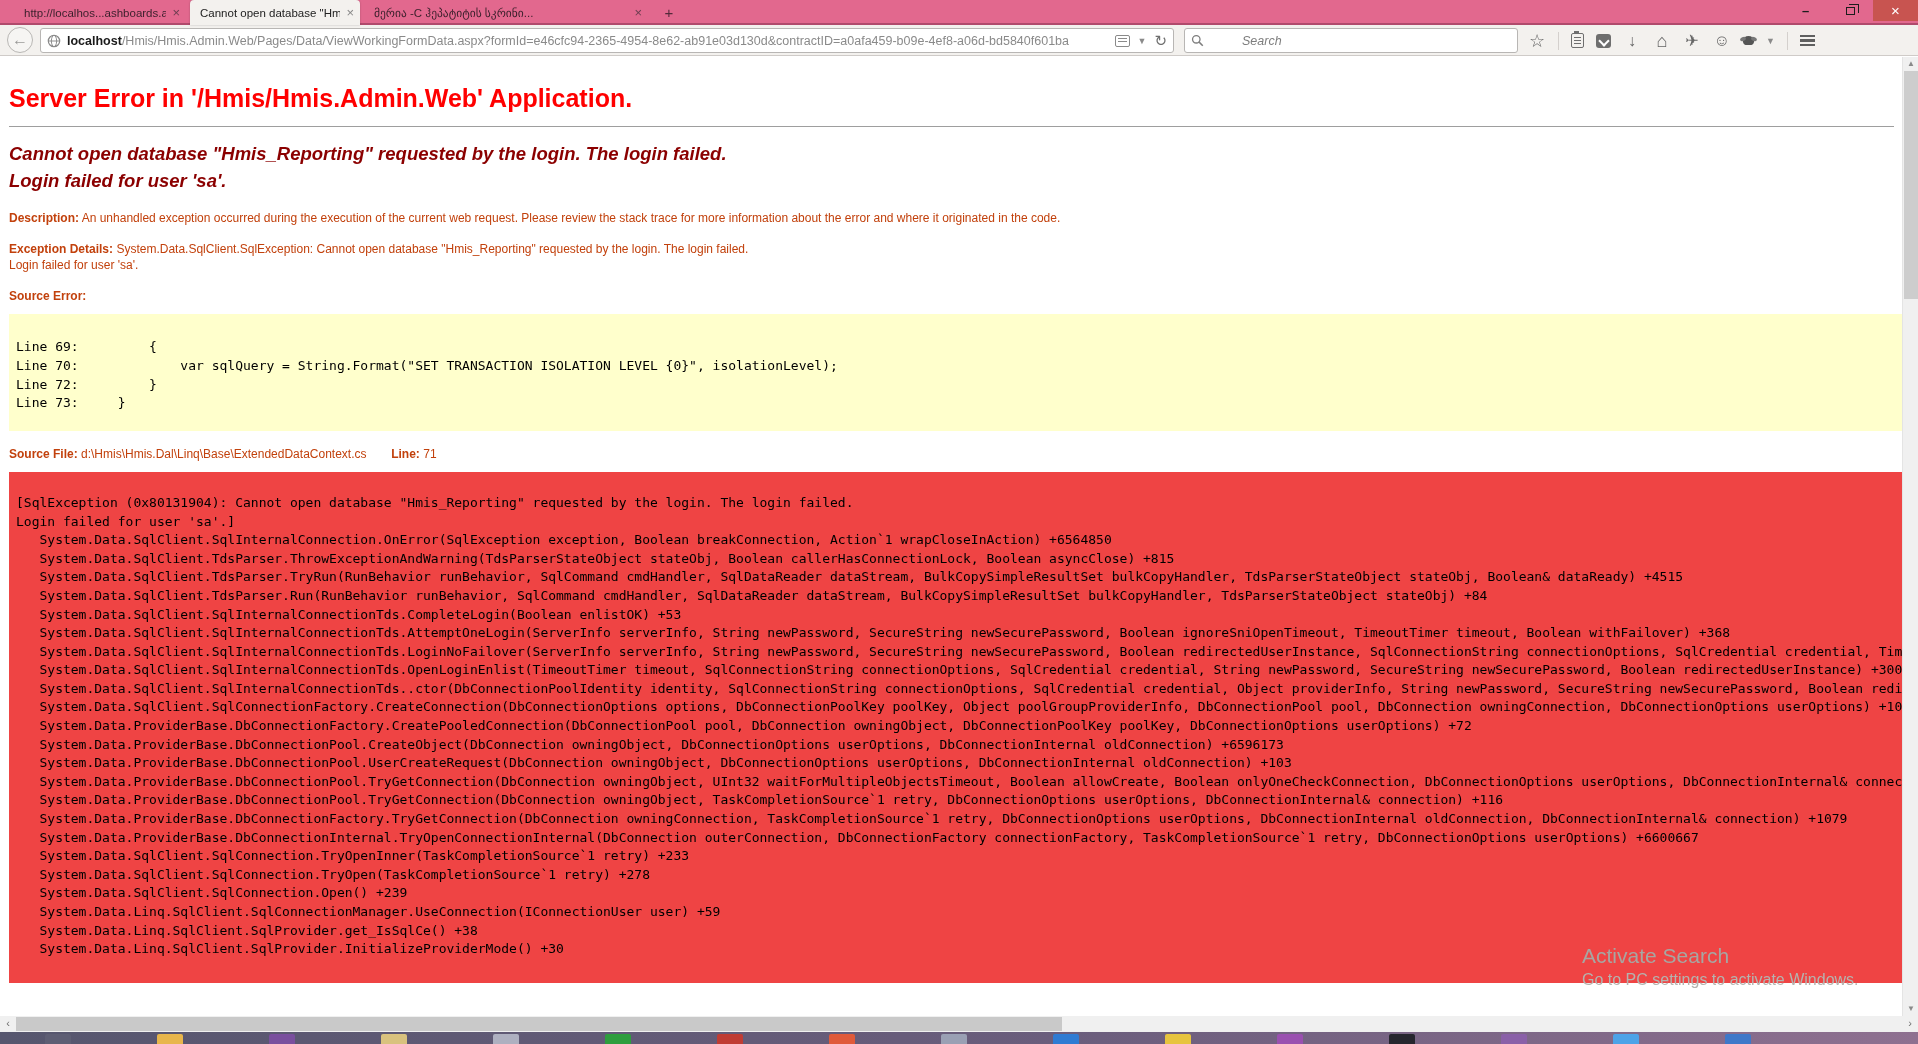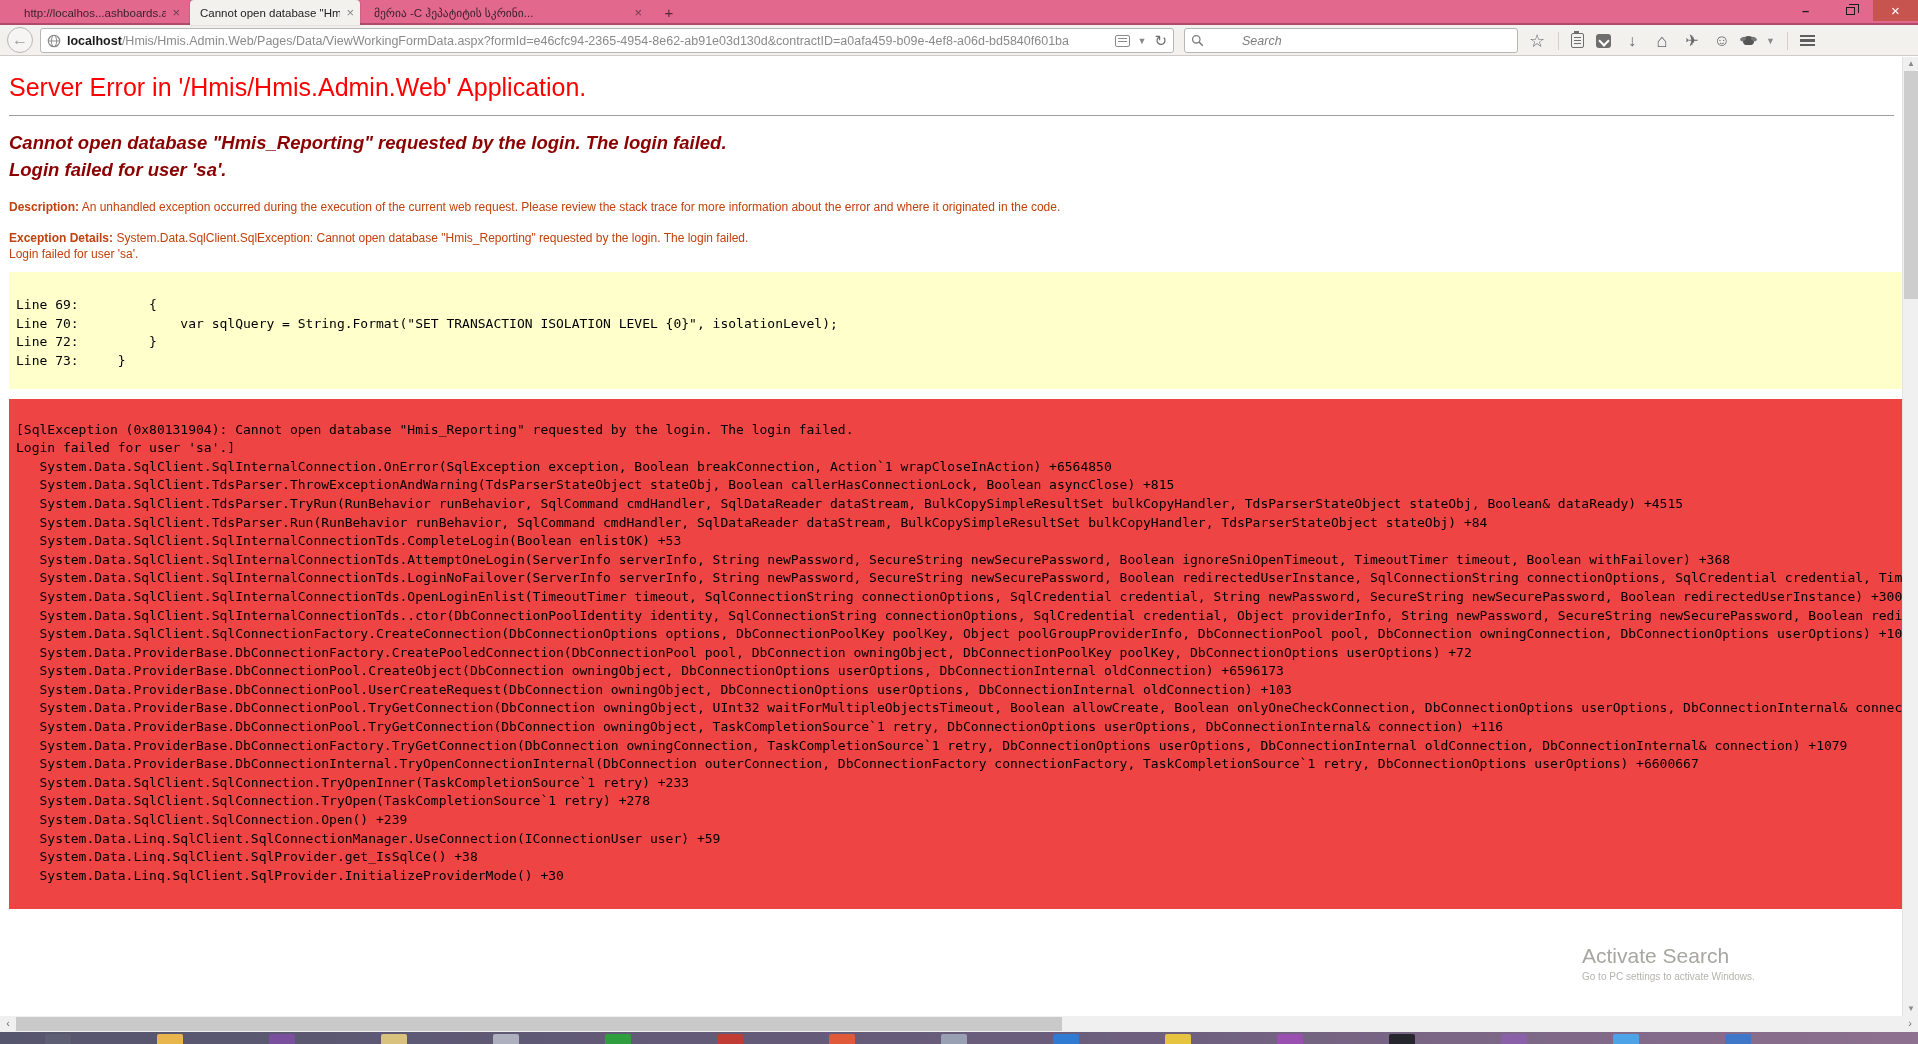--- a/index.html
+++ b/index.html
@@ -67,38 +67,38 @@
             border:2px solid #fff; border-top:none; border-left:none; transform:rotate(45deg); }
   .addon-ic { width:11px; height:9px; background:#555; border-radius:50% 50% 40% 40%; position:relative; }
   .addon-ic::before { content:""; position:absolute; left:-3px; top:1px; width:6px; height:4px; background:#777; border-radius:50%; transform:rotate(-25deg); }
   .addon-ic::after  { content:""; position:absolute; right:-3px; top:1px; width:6px; height:4px; background:#777; border-radius:50%; transform:rotate(25deg); }
   .burger { width:15px; height:11px; border-top:2.5px solid #5f5f5f;
             border-bottom:2.5px solid #5f5f5f; position:relative; }
   .burger::before { content:""; position:absolute; left:0; right:0; top:2px; height:2.5px; background:#5f5f5f; }
 
   
   .content { position:absolute; top:57px; left:0; width:1902px; height:959px; background:#fff; overflow:hidden; }
-  .content h1 { margin:16px 8px 0 9px; font-size:25px; font-weight:normal; color:#f00; }
+  .content h1 { margin:27px 8px 0 9px; font-size:25px; font-weight:bold; color:#f00; }
   .content hr { border:none; border-top:1px solid #9e9e9e; margin:13px 8px 0 9px; }
   .content h2 { margin:14px 8px 0 9px; font-size:18.5px; font-weight:bold; font-style:italic;
                 color:#8b0000; white-space:pre-line; line-height:1.45; }
   .content p  { margin:15px 8px 0 9px; font-size:12px; color:#c2410c; line-height:1.35; }
   .content p .lbl { font-weight:bold; }
   .preline { white-space:pre-line; }
   .codebox { margin:10px 0 0 9px; width:1893px; background:#ffffcc; padding:24px 0 18px 7px; overflow:hidden; }
   .blk { display:block; white-space:pre; font-family:"DejaVu Sans Mono","Liberation Mono",monospace;
          font-size:13px; line-height:18.6px; color:#000; }
   .errline { color:#f00; }
   .stackbox { margin:10px 0 0 9px; width:1893px; background:#ef4444; padding:22px 0 24px 7px; overflow:hidden; }
   .gap18 { display:inline-block; width:18px; }
 
   
   .watermark { position:absolute; left:1582px; top:944px; z-index:5; pointer-events:none; }
   .watermark .wm1 { font-size:21px; color:#a7a6a2; }
-  .watermark .wm2 { font-size:10px; color:#b5b3af; margin-top:3px; }
+  .watermark .wm2 { font-size:16px; color:#b5b3af; margin-top:3px; }
 
   
   .vscroll { position:absolute; right:0; top:57px; width:16px; height:959px; background:#f0f0f0;
              border-left:1px solid #e4e4e4; }
   .varrow { position:absolute; left:0; width:16px; height:14px; text-align:center; font-size:8px;
             color:#8a8a8a; line-height:14px; }
   .varrow.up { top:0; } .varrow.down { bottom:0; }
   .vthumb { position:absolute; left:1px; top:14px; width:14px; height:228px; background:#cdcdcd; }
   .hscroll { position:absolute; left:0; right:0; top:1016px; height:16px; background:#f0f0f0; }
   .harrow { position:absolute; top:0; width:16px; height:16px; text-align:center; font-size:11px;
@@ -188,28 +188,38 @@
       <span class="lbl">Description:</span>
       <span>An unhandled exception occurred during the execution of the current web request. Please review the stack trace for more information about the error and where it originated in the code.</span>
     </p>
 
     <p>
       <span class="lbl">Exception Details:</span>
       <span class="preline">System.Data.SqlClient.SqlException: Cannot open database "Hmis_Reporting" requested by the login. The login failed.
 Login failed for user 'sa'.</span>
     </p>
 
+    <p>
+      <span class="lbl">Source Error:</span>
+    </p>
 
     <div class="codebox">
       <span class="blk">Line 69:         {
 Line 70:             var sqlQuery = String.Format("SET TRANSACTION ISOLATION LEVEL {0}", isolationLevel);</span>
       <span class="blk">Line 72:         }
 Line 73:     }</span>
     </div>
 
+    <p>
+      <span class="lbl">Source File:</span>
+      <span>d:\Hmis\Hmis.Dal\Linq\Base\ExtendedDataContext.cs</span>
+      <span class="gap18"></span>
+      <span class="lbl">Line:</span>
+      <span>71</span>
+    </p>
 
 
     <div class="stackbox">
       <span class="blk">[SqlException (0x80131904): Cannot open database "Hmis_Reporting" requested by the login. The login failed.
 Login failed for user 'sa'.]
    System.Data.SqlClient.SqlInternalConnection.OnError(SqlException exception, Boolean breakConnection, Action`1 wrapCloseInAction) +6564850
    System.Data.SqlClient.TdsParser.ThrowExceptionAndWarning(TdsParserStateObject stateObj, Boolean callerHasConnectionLock, Boolean asyncClose) +815
    System.Data.SqlClient.TdsParser.TryRun(RunBehavior runBehavior, SqlCommand cmdHandler, SqlDataReader dataStream, BulkCopySimpleResultSet bulkCopyHandler, TdsParserStateObject stateObj, Boolean&amp; dataReady) +4515
    System.Data.SqlClient.TdsParser.Run(RunBehavior runBehavior, SqlCommand cmdHandler, SqlDataReader dataStream, BulkCopySimpleResultSet bulkCopyHandler, TdsParserStateObject stateObj) +84
    System.Data.SqlClient.SqlInternalConnectionTds.CompleteLogin(Boolean enlistOK) +53

